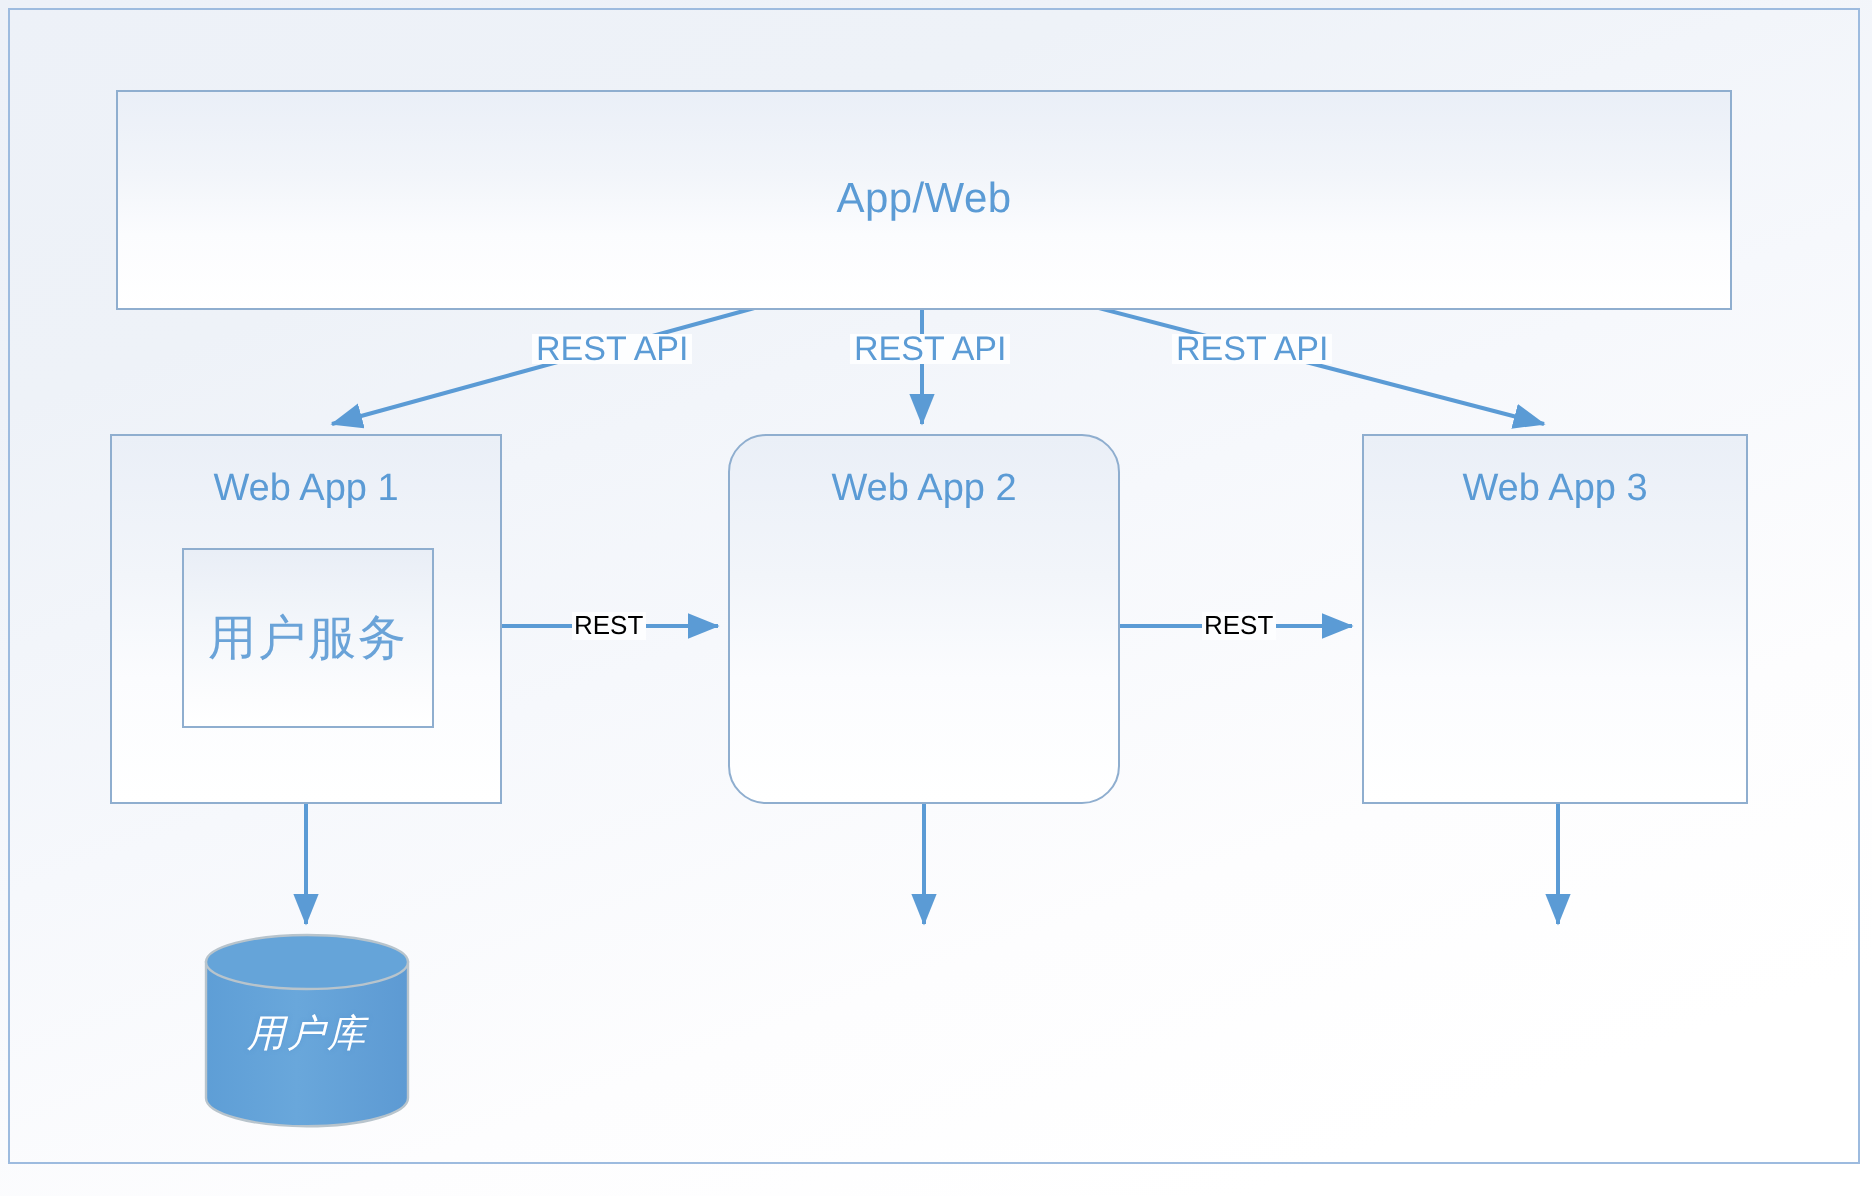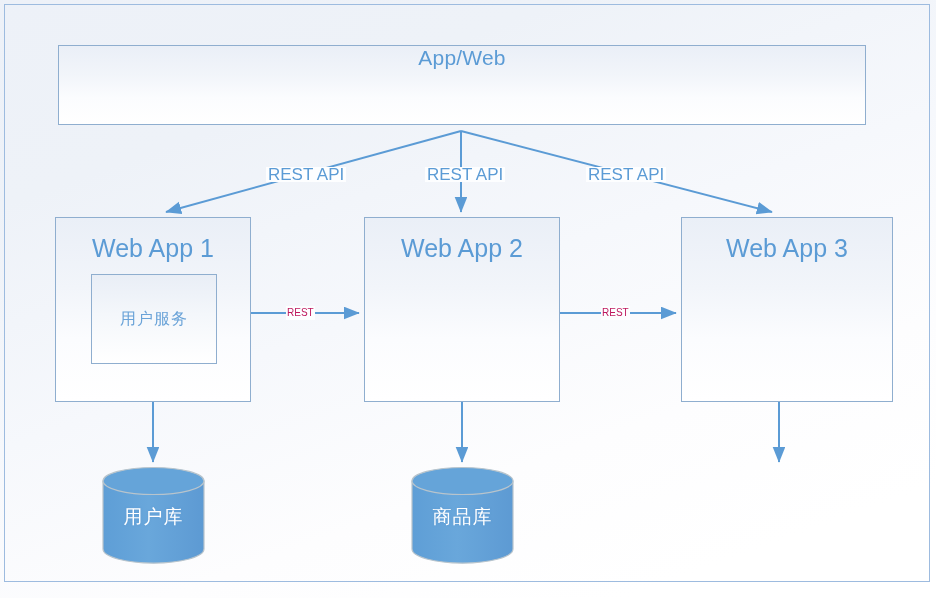--- a/index.html
+++ b/index.html
@@ -42,72 +42,74 @@
   .node-box {
     position: absolute;
     box-sizing: border-box;
     border: 1.5px solid #8faecf;
     background: linear-gradient(180deg, #eaeff7 0%, #f2f5fa 38%, #fbfcfe 66%, #ffffff 100%);
   }
   .appweb-box {
     left: 58px;
     top: 45px;
     width: 808px;
-    height: 80px;
+    height: 110px;
     display: flex;
+    align-items: center;
     justify-content: center;
   }
   .appweb-label {
     font-size: 21px;
     color: #5b9bd5;
     letter-spacing: 0.2px;
   }
 
   .webapp-box {
     top: 217px;
     height: 185px;
   }
   .webapp-1 { left: 55px;  width: 196px; }
-  .webapp-2 { left: 364px; width: 196px; }
-  .webapp-3 { left: 681px; width: 212px; }
+  .webapp-2 { left: 364px; width: 196px; border-radius: 19px; }
+  .webapp-3 { left: 681px; width: 193px; }
 
   .webapp-title {
     position: absolute;
     top: 16px;
     left: 0;
     right: 0;
     text-align: center;
-    font-size: 25px;
+    font-size: 19px;
     color: #5b9bd5;
   }
 
   .service-box {
     position: absolute;
     box-sizing: border-box;
     top: 56px;
     left: 35px;
     width: 126px;
     height: 90px;
     border: 1.5px solid #8faecf;
     background: linear-gradient(180deg, #e9eef6 0%, #f4f7fb 45%, #ffffff 100%);
     display: flex;
     align-items: center;
     justify-content: center;
   }
   .service-label {
-    font-size: 16px;
+    font-size: 24px;
     color: #6aa3d8;
     letter-spacing: 1px;
   }
 
   
   .db {
     position: absolute;
     width: 107px;
     height: 98px;
+    font-style: italic;
   }
   .db-1 { left: 100px; top: 466px; }
   .db-2 { left: 409px; top: 466px; }
   .db-3 { left: 726px; top: 466px; }
   .db-label {
     position: absolute;
     left: 0;
     right: 0;
     top: 38px;
     text-align: center;
@@ -123,22 +125,22 @@
     background: #fdfeff;
     color: #5b9bd5;
     font-size: 17px;
     padding: 0 2px;
     white-space: nowrap;
     line-height: 15px;
   }
   .edge-label-sm {
     position: absolute;
     background: #fdfeff;
-    color: #be185d;
-    font-size: 10px;
+    color: #000000;
+    font-size: 13px;
     padding: 0 1px;
     white-space: nowrap;
     line-height: 14px;
   }
 </style>
 </head>
 <body>
 
 <div id="canvas">
 
@@ -213,29 +215,15 @@
           <stop offset="45%" stop-color="#69a7db"></stop>
           <stop offset="100%" stop-color="#5d9ad3"></stop>
         </linearGradient>
       </defs>
       <path d="M3,15 L3,83 A50,14 0 0 0 104,83 L104,15 Z" fill="url(#cylBody1)" stroke="#b8c4cc" stroke-width="1.2"></path>
       <ellipse cx="53.5" cy="15" rx="50.5" ry="13.5" fill="#65a4d9" stroke="#b8c4cc" stroke-width="1.2"></ellipse>
     </svg>
     <div class="db-label">用户库</div>
   </div>
 
-  <div class="db db-2">
-    <svg width="107" height="98" viewBox="0 0 107 98" xmlns="http://www.w3.org/2000/svg">
-      <defs>
-        <linearGradient id="cylBody2" x1="0" y1="0" x2="1" y2="0">
-          <stop offset="0%" stop-color="#5e9ed6"></stop>
-          <stop offset="45%" stop-color="#69a7db"></stop>
-          <stop offset="100%" stop-color="#5d9ad3"></stop>
-        </linearGradient>
-      </defs>
-      <path d="M3,15 L3,83 A50,14 0 0 0 104,83 L104,15 Z" fill="url(#cylBody2)" stroke="#b8c4cc" stroke-width="1.2"></path>
-      <ellipse cx="53.5" cy="15" rx="50.5" ry="13.5" fill="#65a4d9" stroke="#b8c4cc" stroke-width="1.2"></ellipse>
-    </svg>
-    <div class="db-label">商品库</div>
-  </div>
 
 
 </div>
 
 </body></html>

